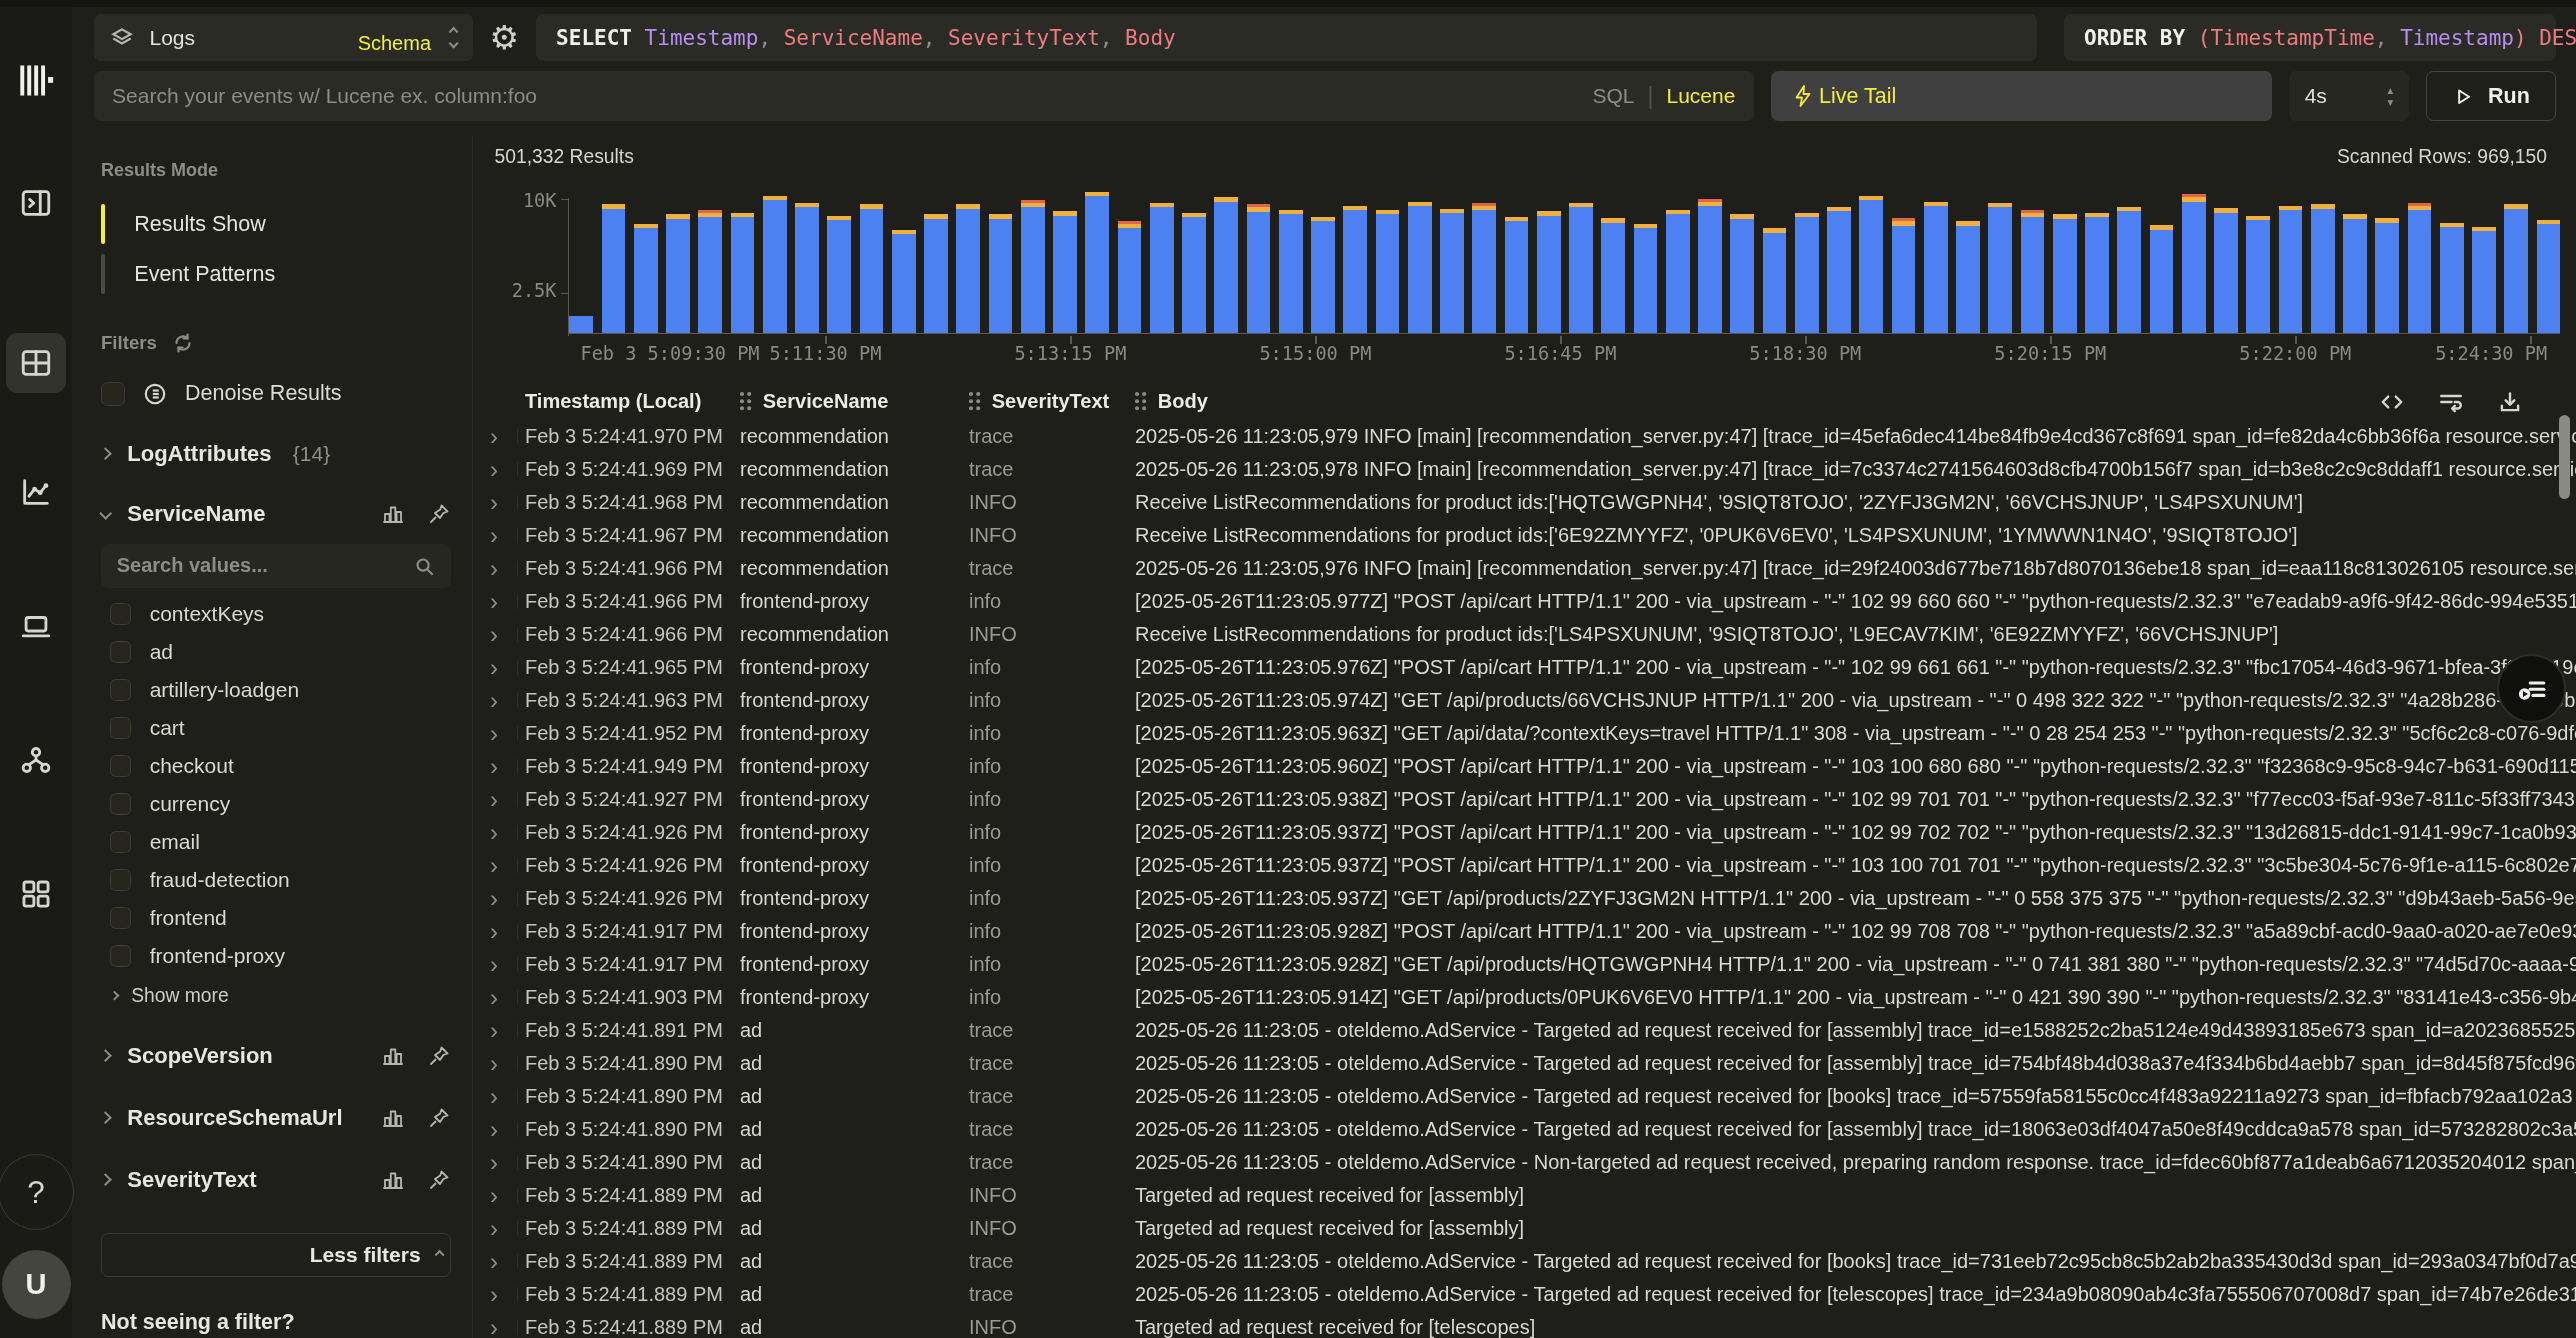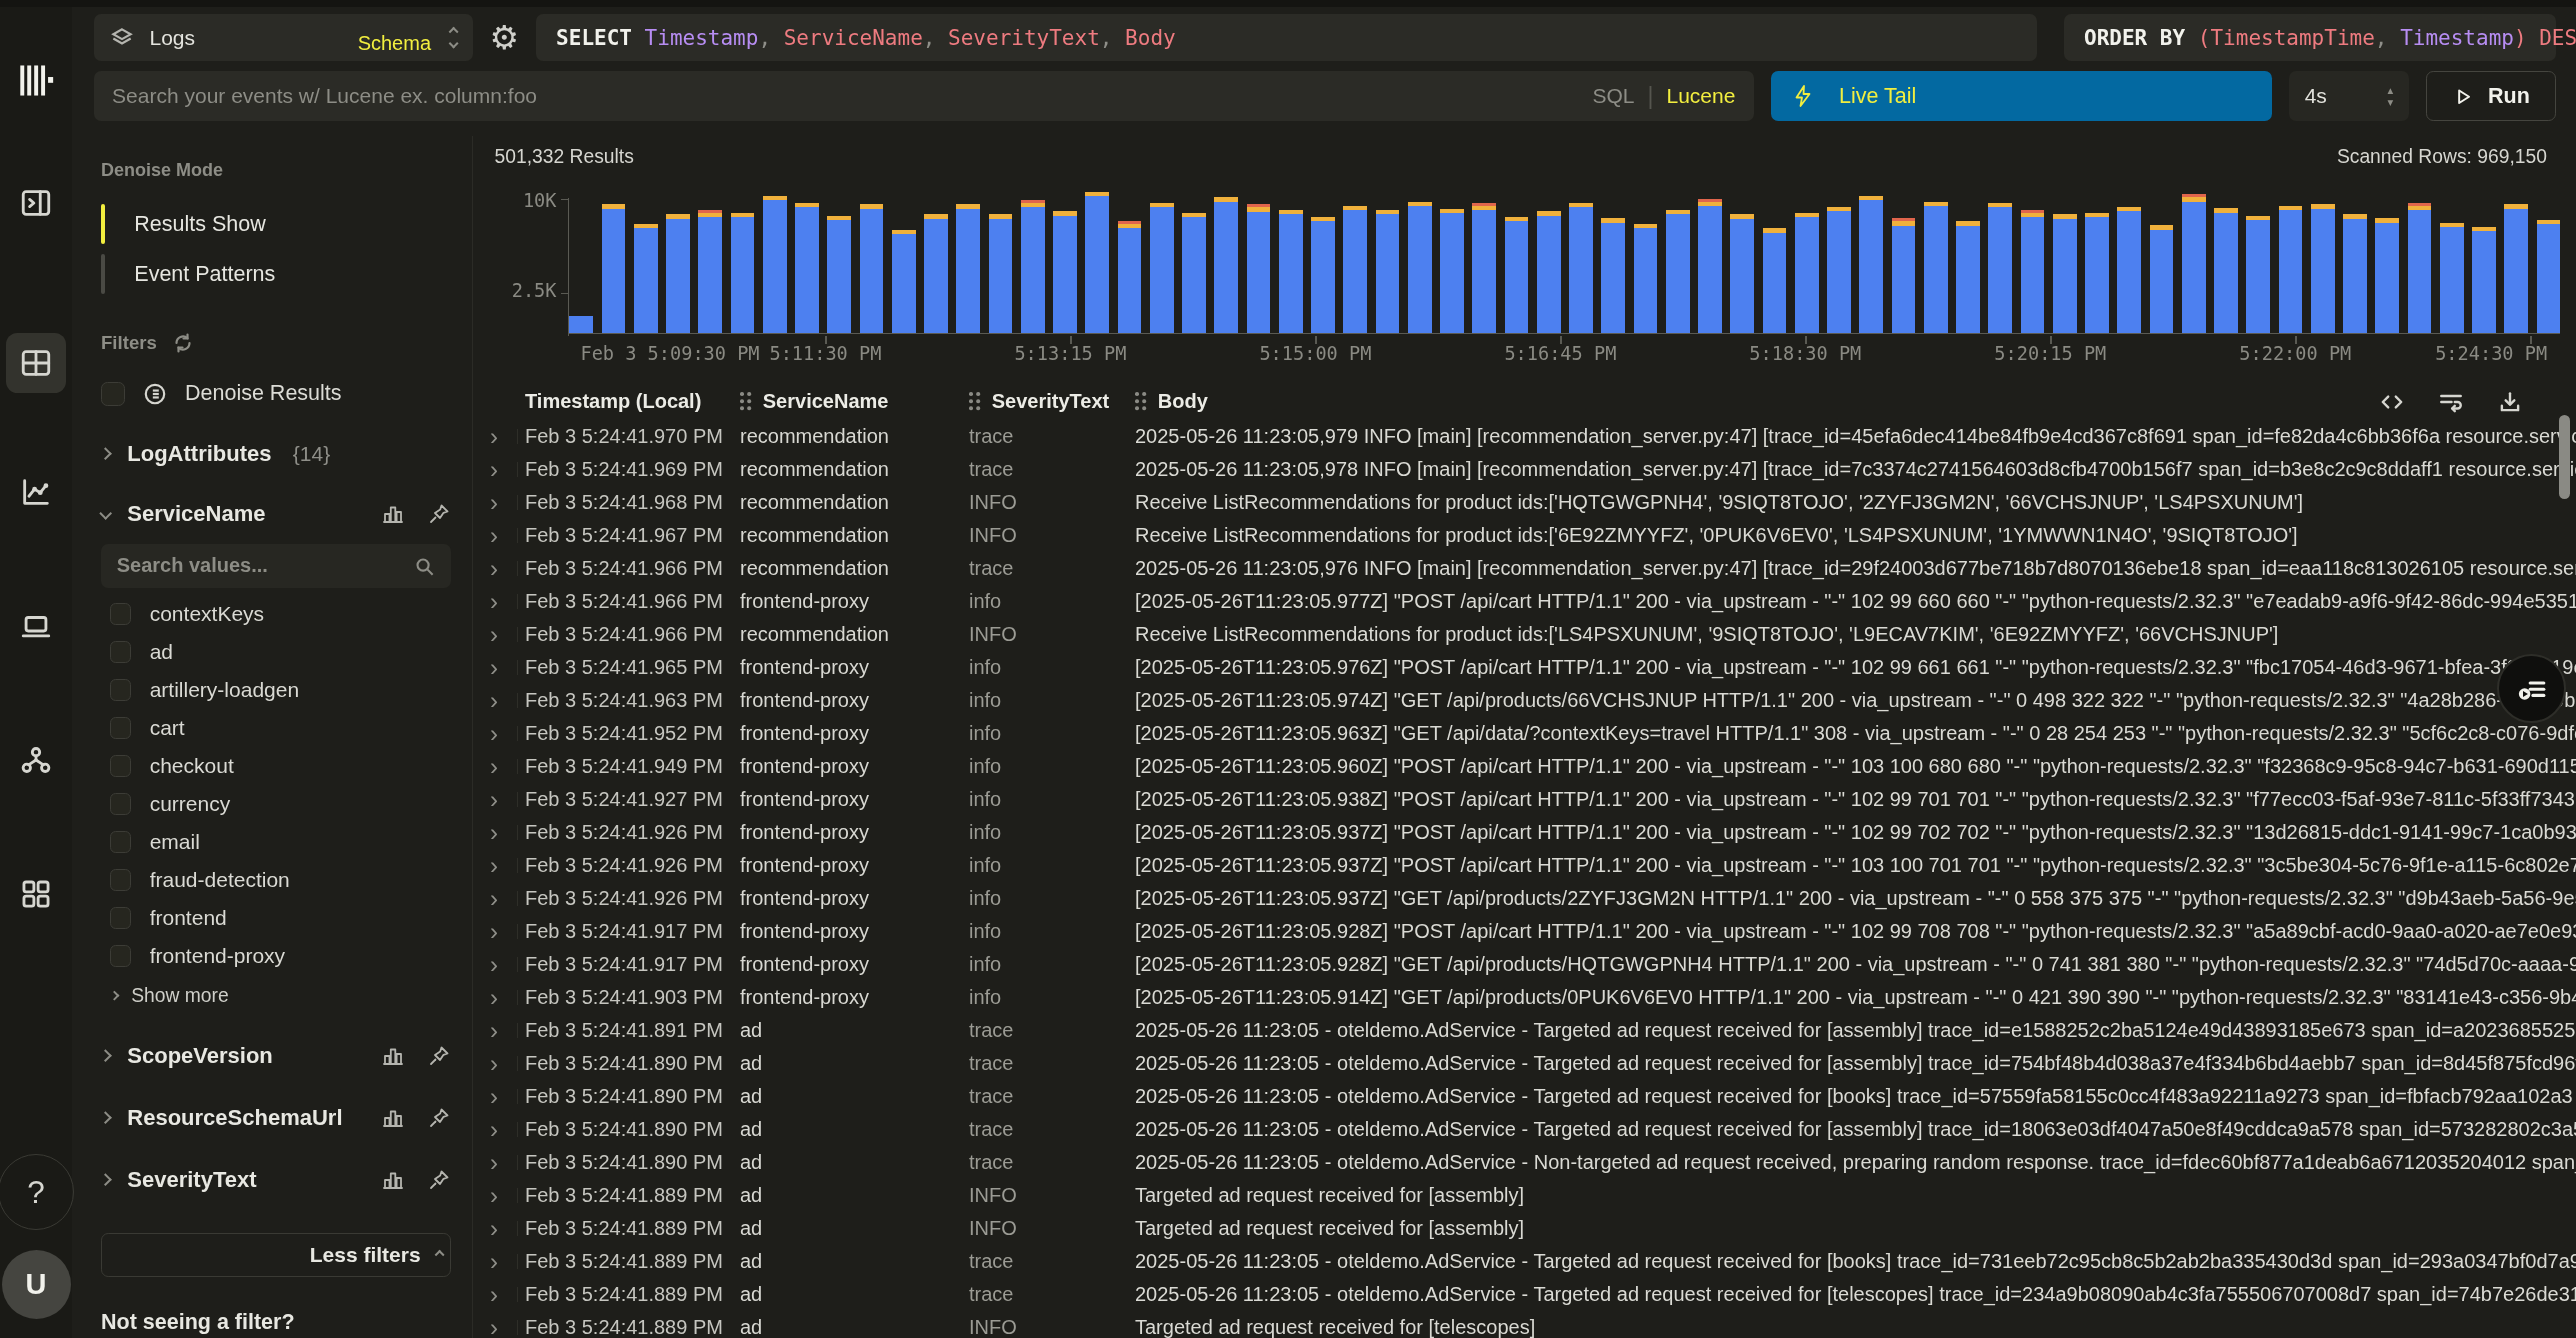--- a/index.html
+++ b/index.html
@@ -48,22 +48,22 @@
   .tok-salmon { color:#ee7b80; }
   .tok-dim { color:#8f8f89; }
 
   .searchrow { display:flex; align-items:center; gap:17px; padding:5.7px 20px 14.3px 21.5px; }
   .search-wrap { flex:1; height:50px; background:#2b2b26; border-radius:7.2px; display:flex; align-items:center; }
   .search-wrap input { flex:1; background:transparent; border:0; outline:0; color:#e2e2dc; font-size:21px;
     padding:0 18.6px; font-family:"Liberation Sans", sans-serif; }
   .search-wrap input::placeholder { color:#8d8d86; }
   .lang-toggle { display:flex; align-items:center; gap:13px; padding-right:18.6px; font-size:21px; }
   .lang-sql { color:#8d8d86; } .lang-div { color:#55554e; font-size:23px; } .lang-lucene { color:#f2ee3f; }
-  .live-tail { width:501px; height:50px; background:#0369a1; border-radius:7.2px; display:flex; align-items:center;
-    gap:24px; padding:0 20px; color:#f2ee3f; font-size:21.5px; }
+  .live-tail { width:501px; height:50px; background:#404040; border-radius:7.2px; display:flex; align-items:center;
+    gap:4px; padding:0 20px; color:#f2ee3f; font-size:21.5px; }
   .stepper { width:120px; height:50px; background:#272722; border-radius:7.2px; display:flex; align-items:center;
     justify-content:space-between; padding:0 15.7px; font-size:21px; color:#e2e2dc; }
   .stepper .carets { display:flex; flex-direction:column; font-size:11.4px; color:#8d8d86; line-height:1.1; }
   .run-btn { width:130px; height:50px; border:1.4px solid #45453f; border-radius:7.2px; display:flex; align-items:center;
     justify-content:center; gap:14.3px; font-size:21.5px; font-weight:700; color:#f2f2ec; background:transparent; }
 
   
   .content { flex:1; display:flex; min-height:0; }
   .sidebar { width:401px; flex-shrink:0; border-right:0.7px solid #2b2b26; padding:24px 21.5px 0 29px; overflow:hidden; }
   .sb-h { font-size:18px; font-weight:700; color:#8d8d86; }
@@ -261,21 +261,21 @@
         <svg width="21.5" height="21.5" viewBox="0 0 24 24">
             <polygon points="8,5 19,12 8,19" fill="none" stroke="#f2f2ec" stroke-width="2.2" stroke-linejoin="round"></polygon>
           </svg>
         <span>Run</span>
       </button>
     </div>
 
     <div class="content">
 
       <aside class="sidebar">
-        <div class="sb-h">Denoise Mode</div>
+        <div class="sb-h">Results Mode</div>
         <div class="modes">
           <div class="mode active">
             <span class="mode-bar"></span>
             <span class="mode-label">Results Show</span>
           </div>
           <div class="mode">
             <span class="mode-bar"></span>
             <span class="mode-label">Event Patterns</span>
           </div>
         </div>

